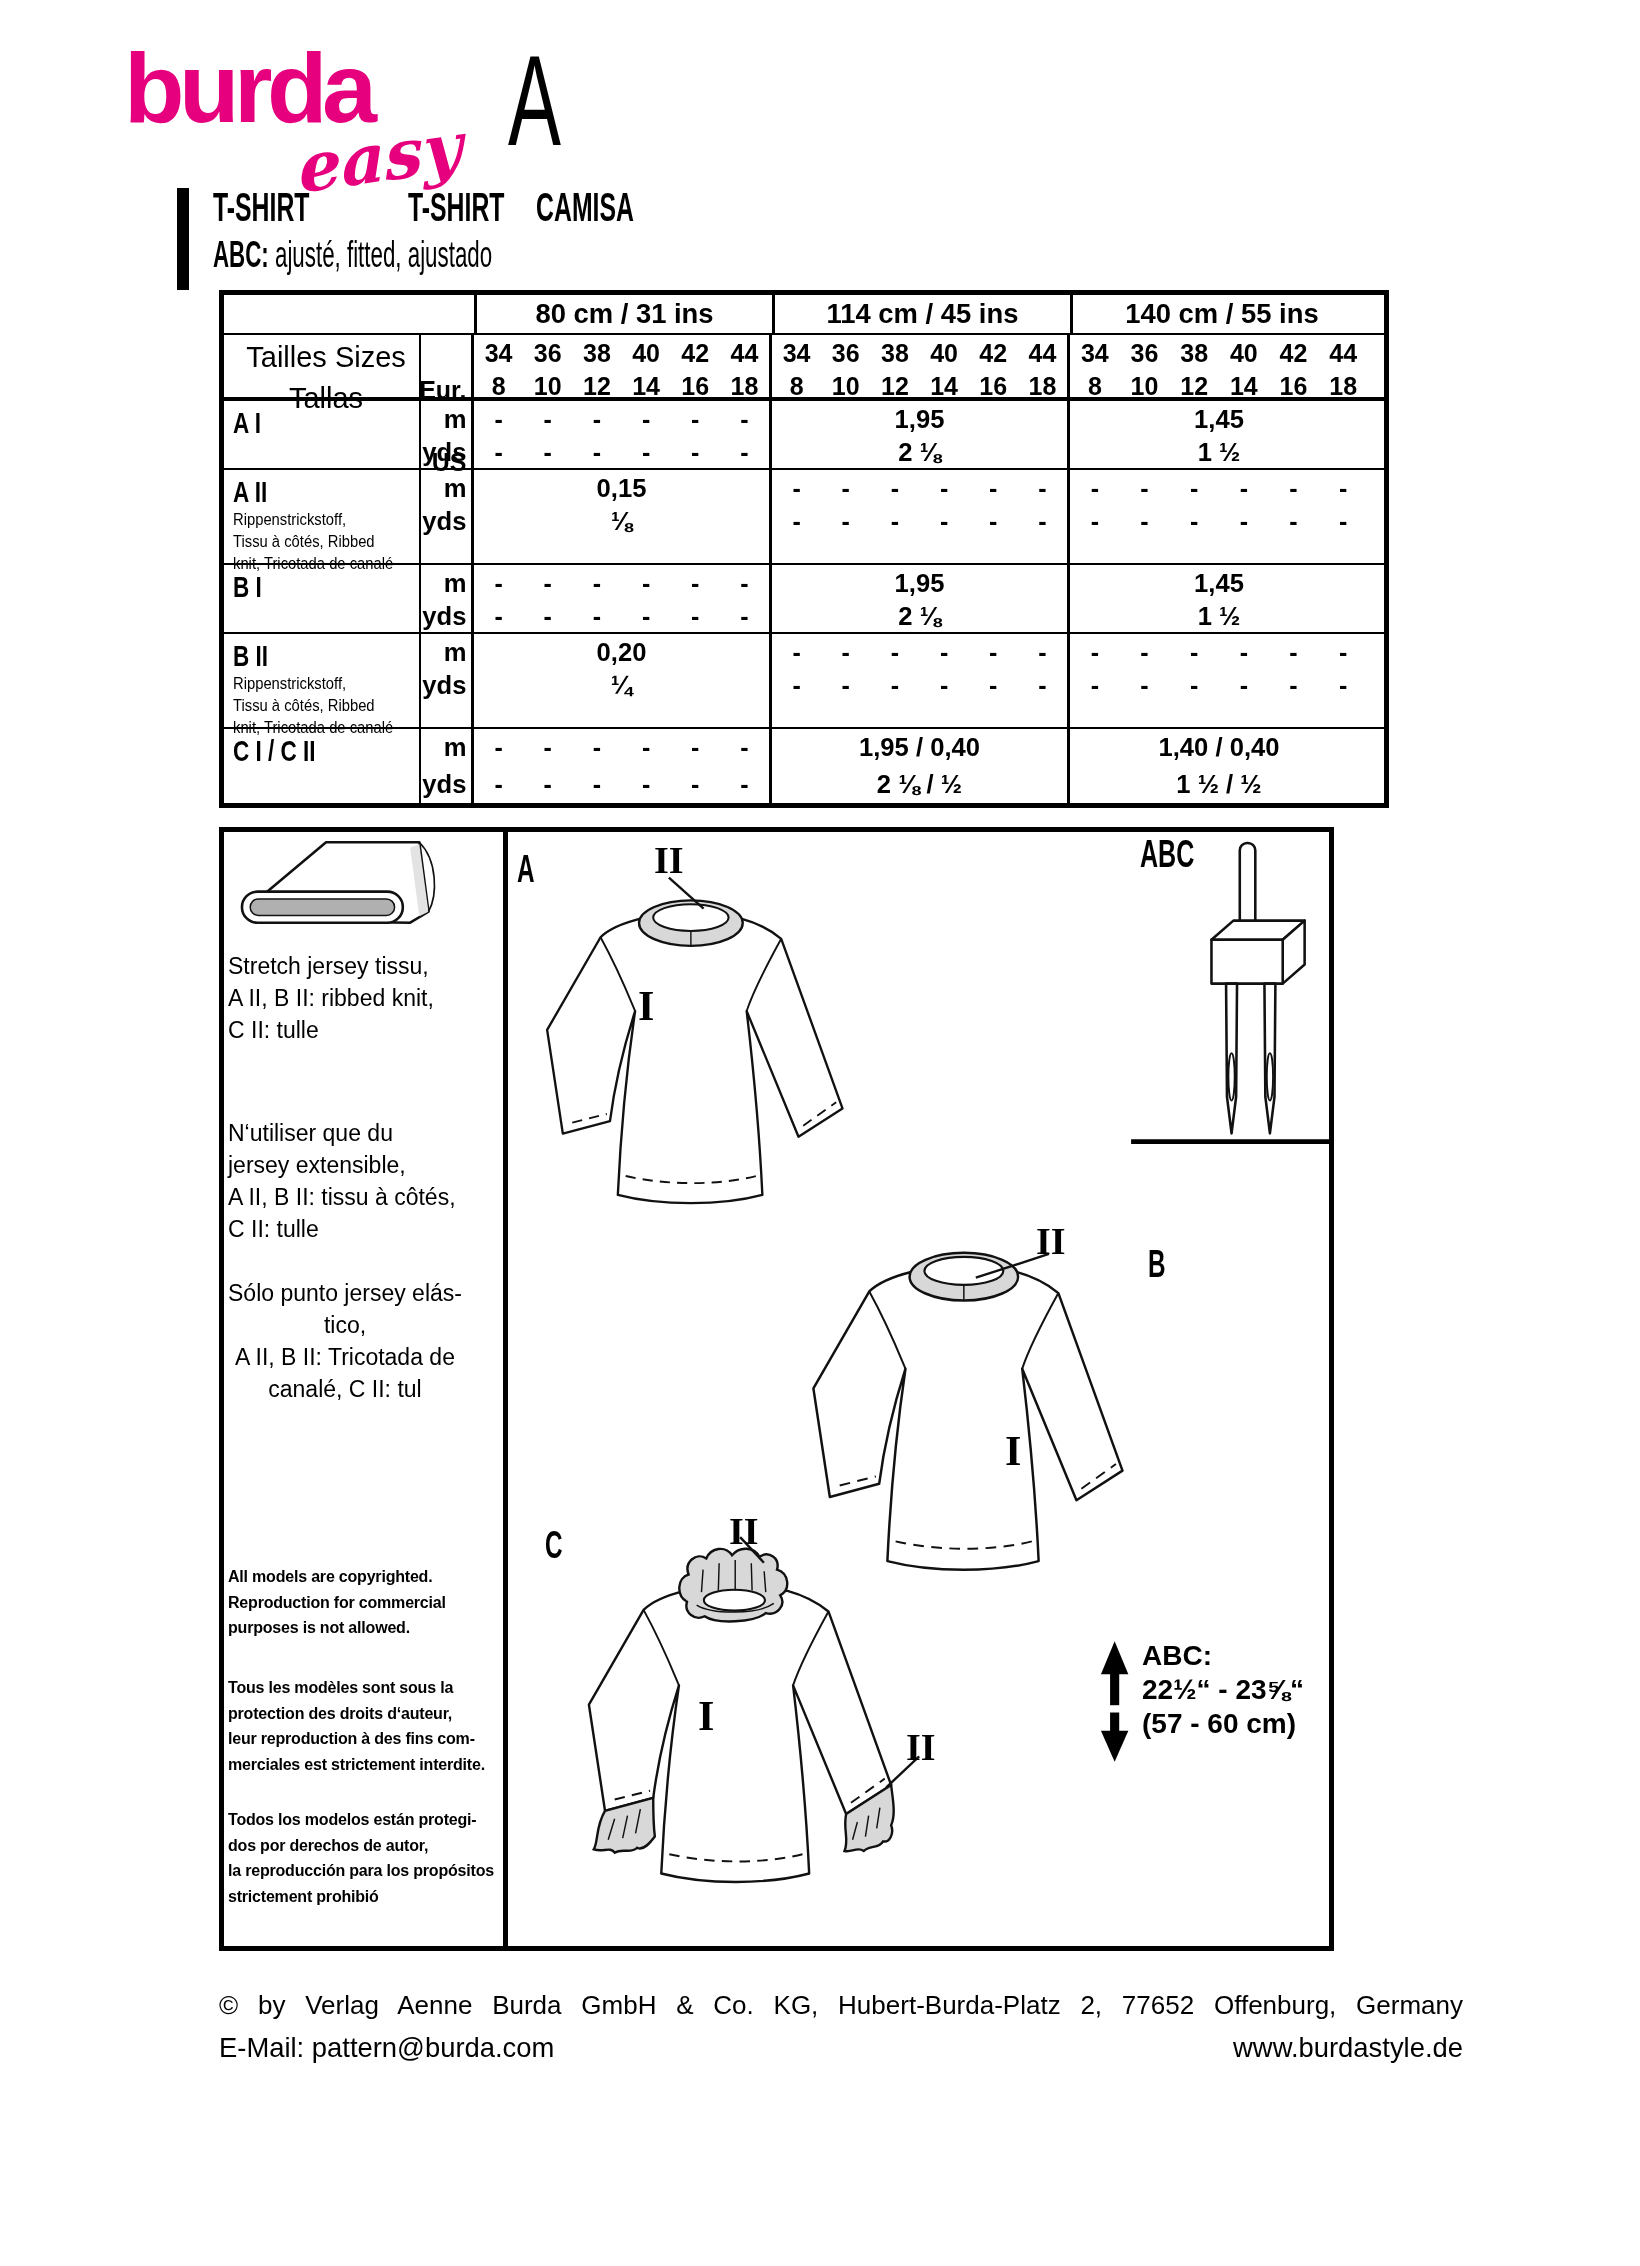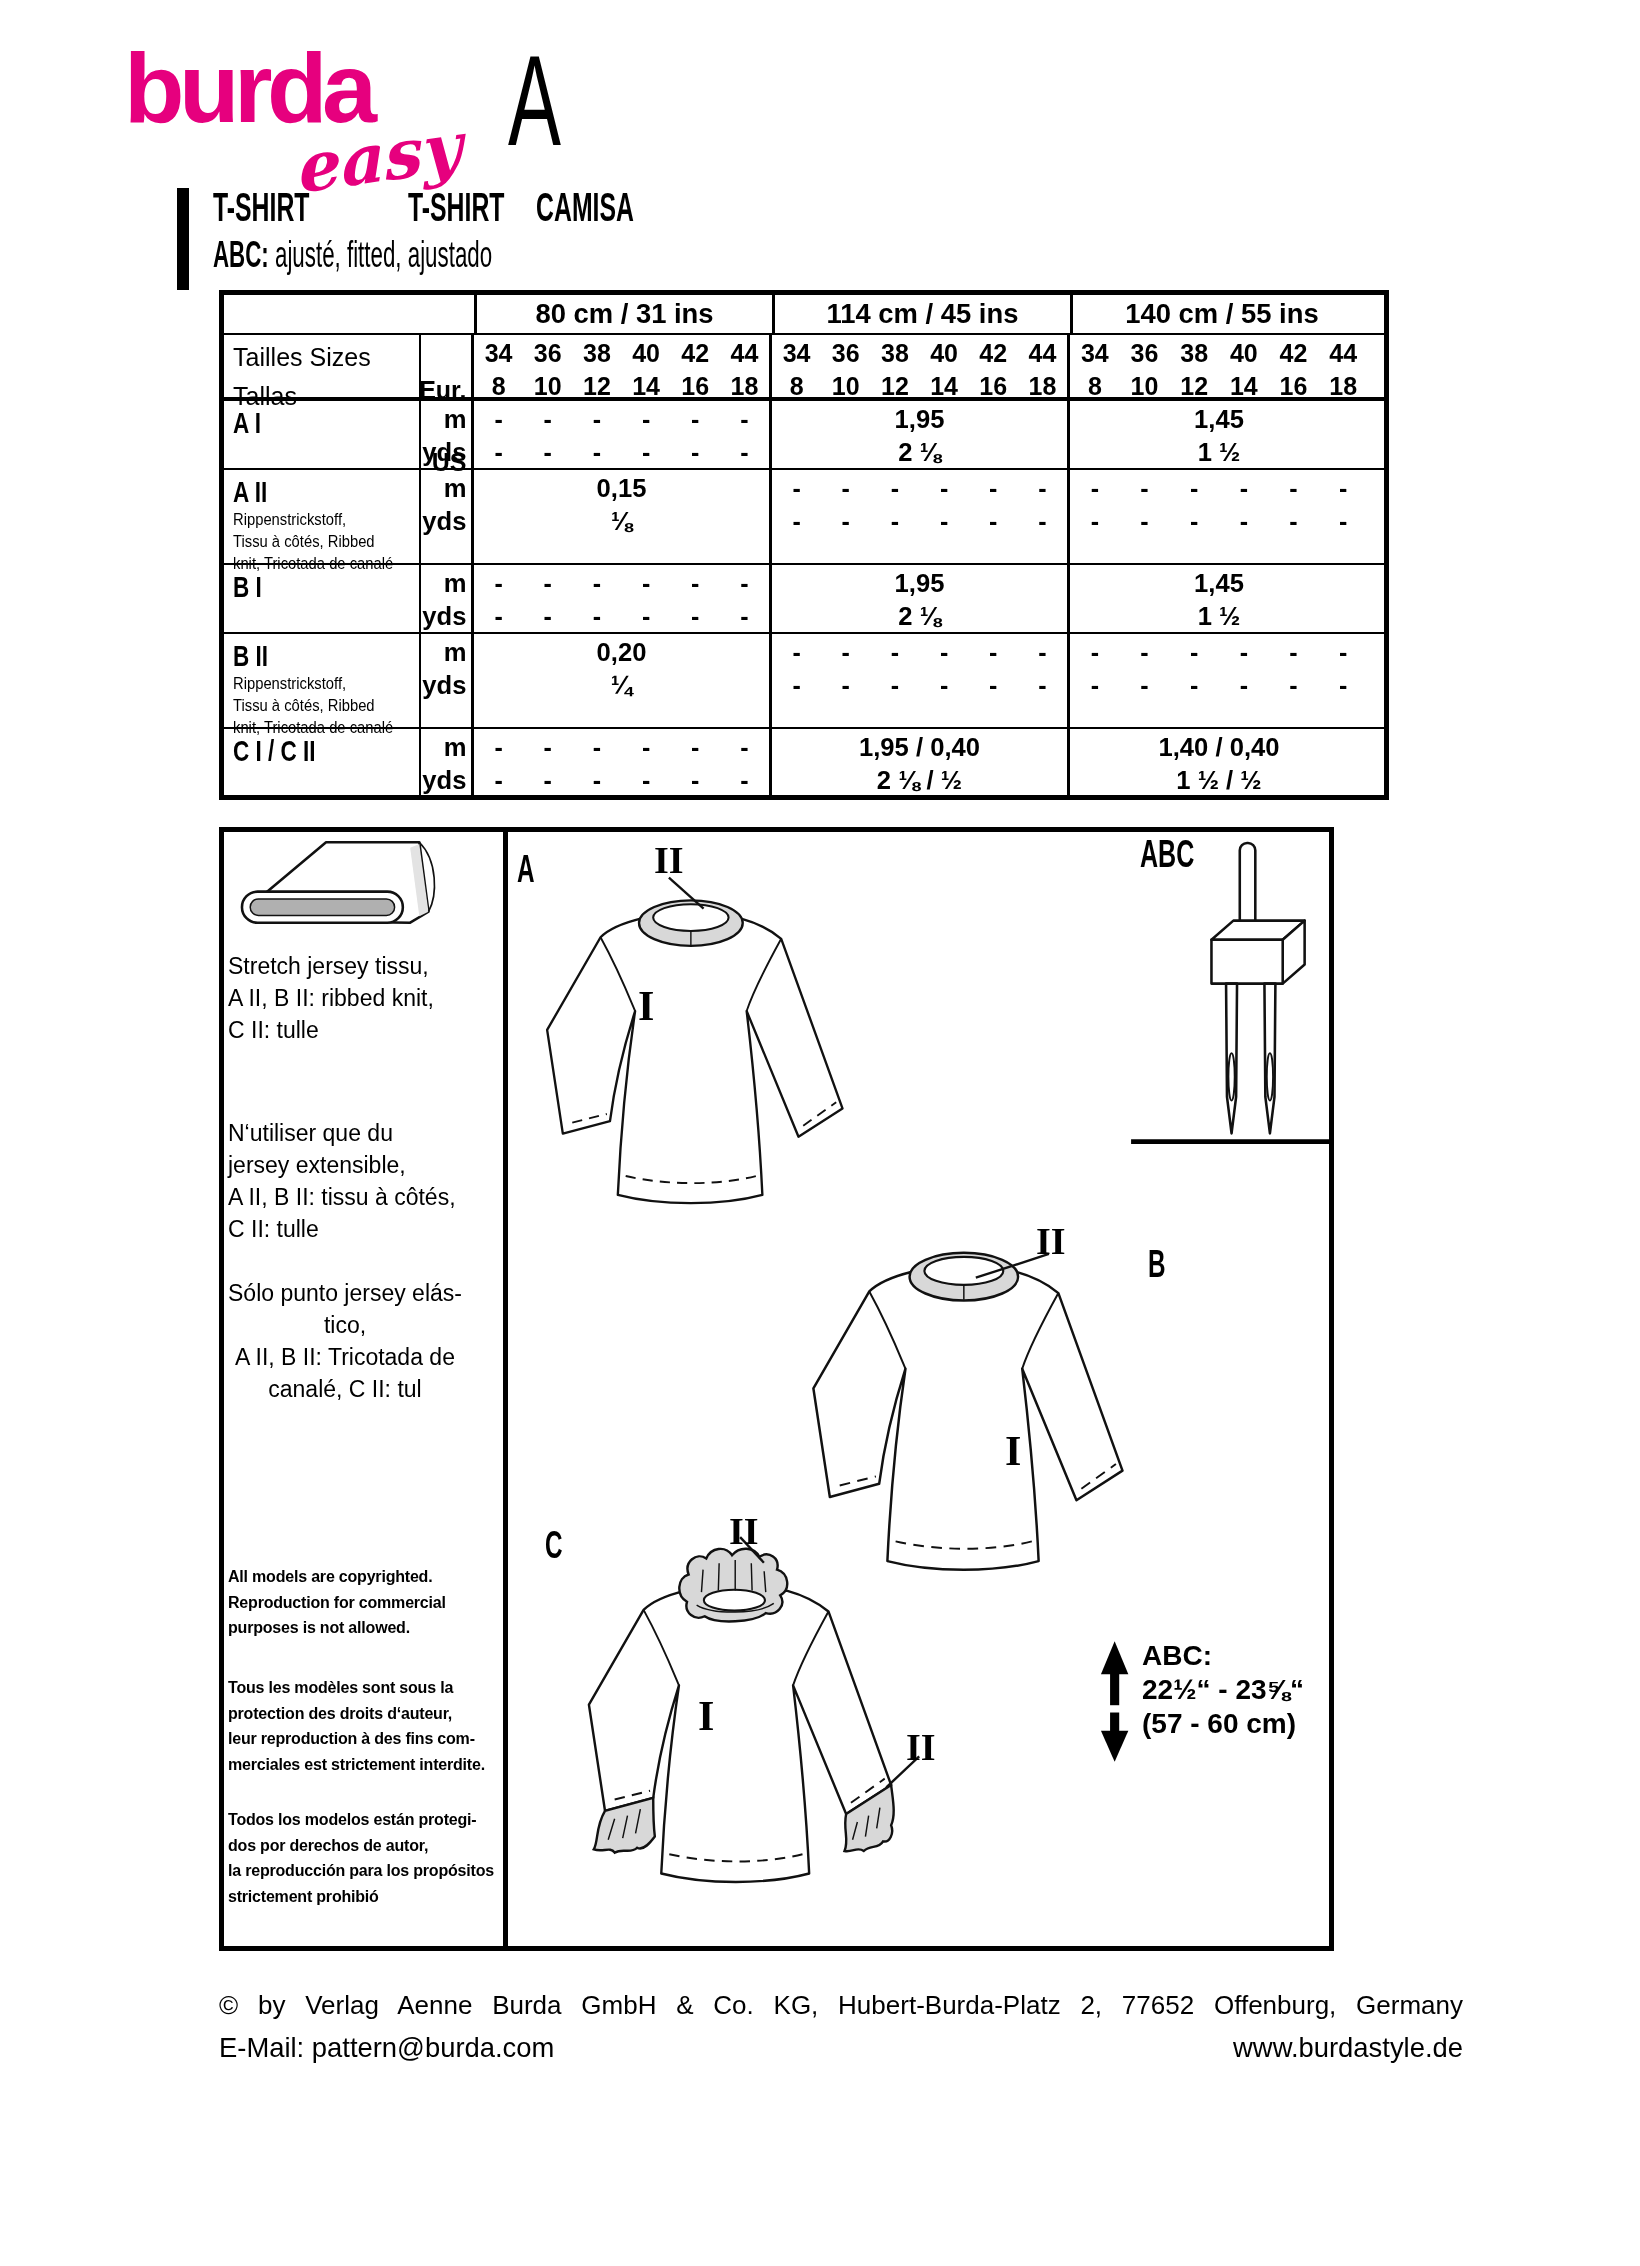--- a/index.html
+++ b/index.html
@@ -26,35 +26,35 @@
   .fit-line b{font-weight:bold;}
 
   
   #tbl{left:219px;top:290px;width:1170px;border:5.5px solid #000;box-sizing:border-box;background:#fff;}
   .tr{display:flex;box-sizing:border-box;border-bottom:2.7px solid #000;}
   .tr:last-child{border-bottom:none;}
   .tr.h1{height:40px;}
   .tr.h2{height:66px;border-bottom:4.6px solid #000;}
   .tr.short{height:69px;}
   .tr.tall{height:95px;}
-  .tr.crow{height:66px;}
+  .tr.crow{height:74px;}
   .cl,.cu,.cg,.span2{box-sizing:border-box;}
   .cl{width:197px;border-right:2.7px solid #000;padding:4.6px 0 0 9.1px;}
   .cu{width:53px;border-right:3.7px solid #000;display:flex;flex-direction:column;align-items:flex-end;padding-right:4.6px;}
   .span2{width:253px;border-right:3.7px solid #000;}
   .cg{width:298px;border-right:3.7px solid #000;display:flex;flex-direction:column;}
   .cg.last{border-right:none;}
   .ghead{font-size:27.4px;font-weight:bold;text-align:center;line-height:38px;}
   .six{display:flex;}
   .six span{flex:1;text-align:center;font-size:25px;font-weight:bold;}
   .l1{line-height:33px;margin-top:1.8px;}
   .l2{line-height:33px;margin-top:auto;margin-bottom:1.8px;}
   .tall .l2{margin-bottom:25.6px;}
   .unit{font-size:25.6px;font-weight:bold;}
-  .hdr-label{font-size:25px;}
+  .hdr-label{font-size:29px;text-align:center;}
   .cu .hdr{font-size:25px;font-weight:bold;margin-top:39px;}
   .rowlab{font-size:30px;font-weight:bold;line-height:33px;}
   .rowsub{font-size:17.4px;line-height:20px;margin-top:1.8px;}
   .val{text-align:center;font-size:25.6px;font-weight:bold;}
 
   
   #lowbox{left:219px;top:827px;width:1115px;height:1124px;border:5.5px solid #000;box-sizing:border-box;}
   #divider{left:503px;top:827px;width:4.6px;height:1124px;background:#000;}
   .side-note{left:228px;font-size:23px;line-height:32px;}
   .side-copy{left:228px;font-size:16px;line-height:25.6px;font-weight:bold;letter-spacing:-0.2px;}

